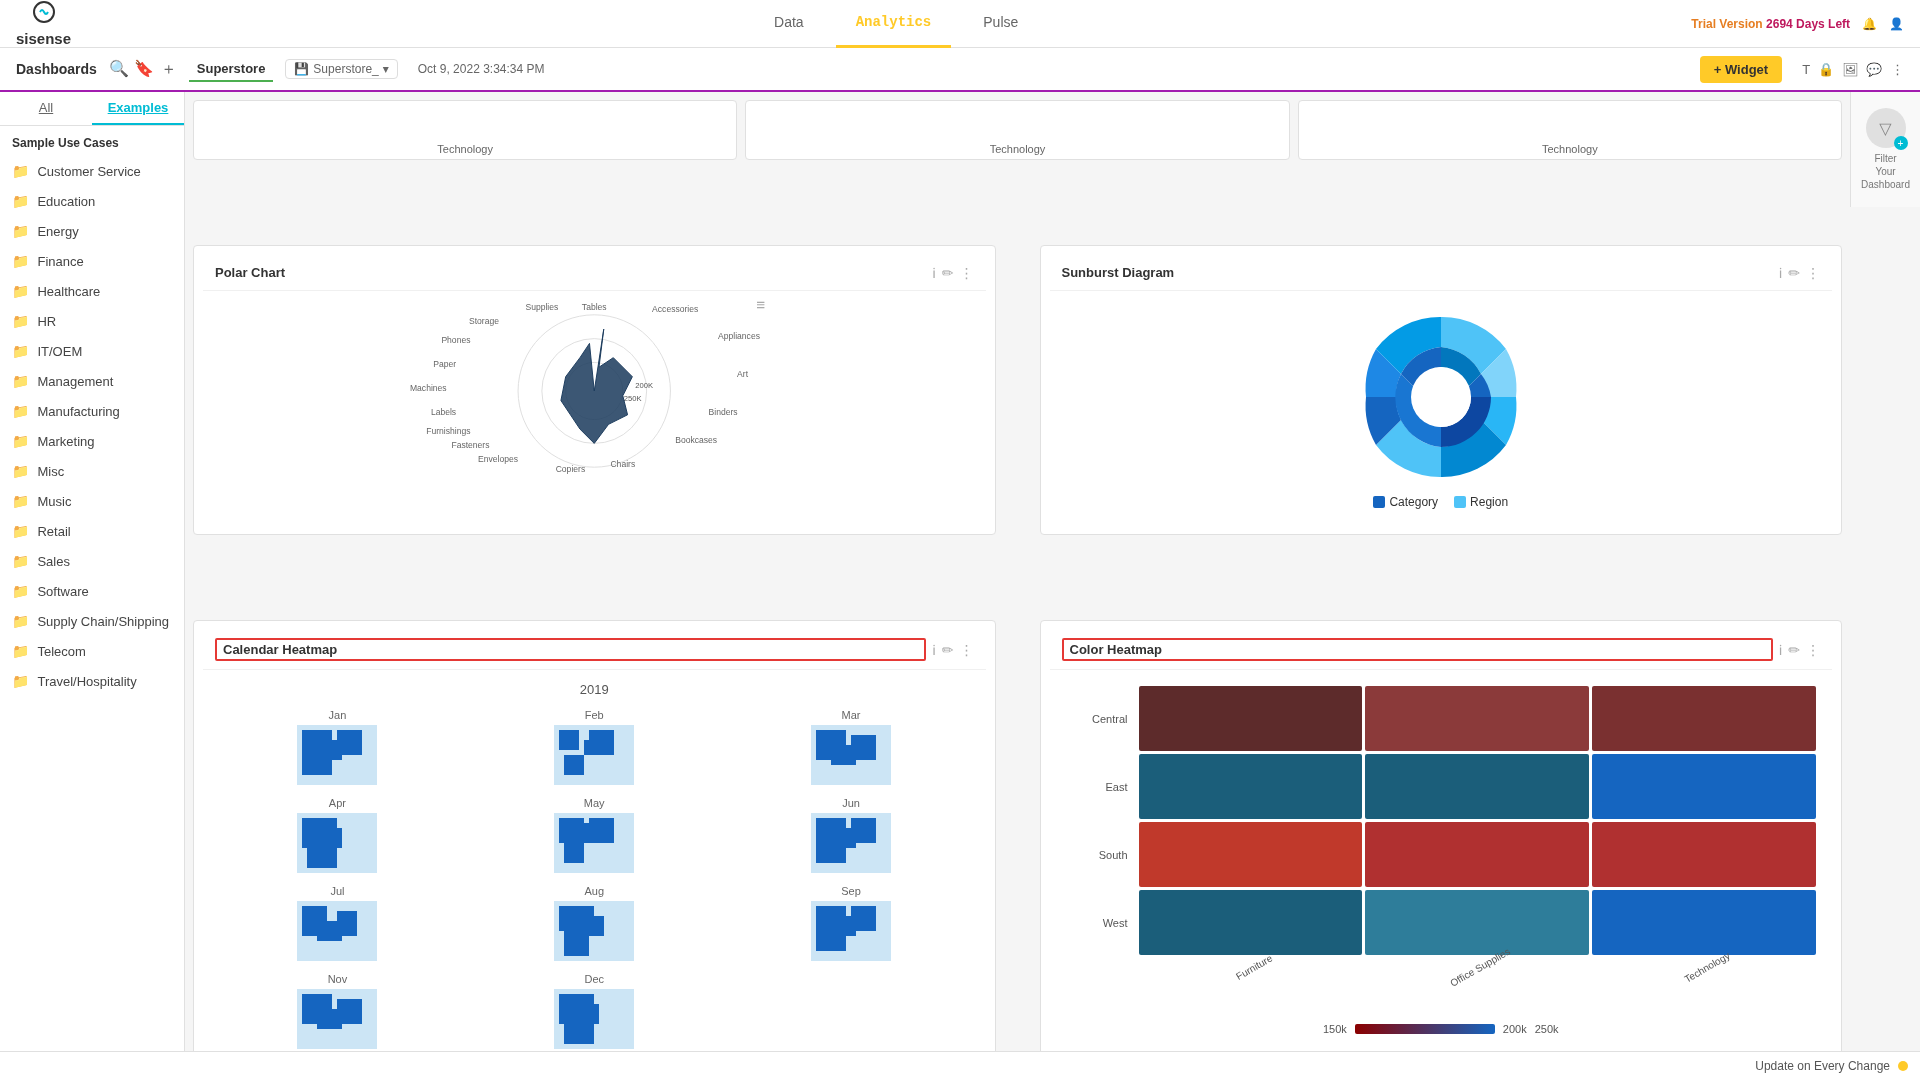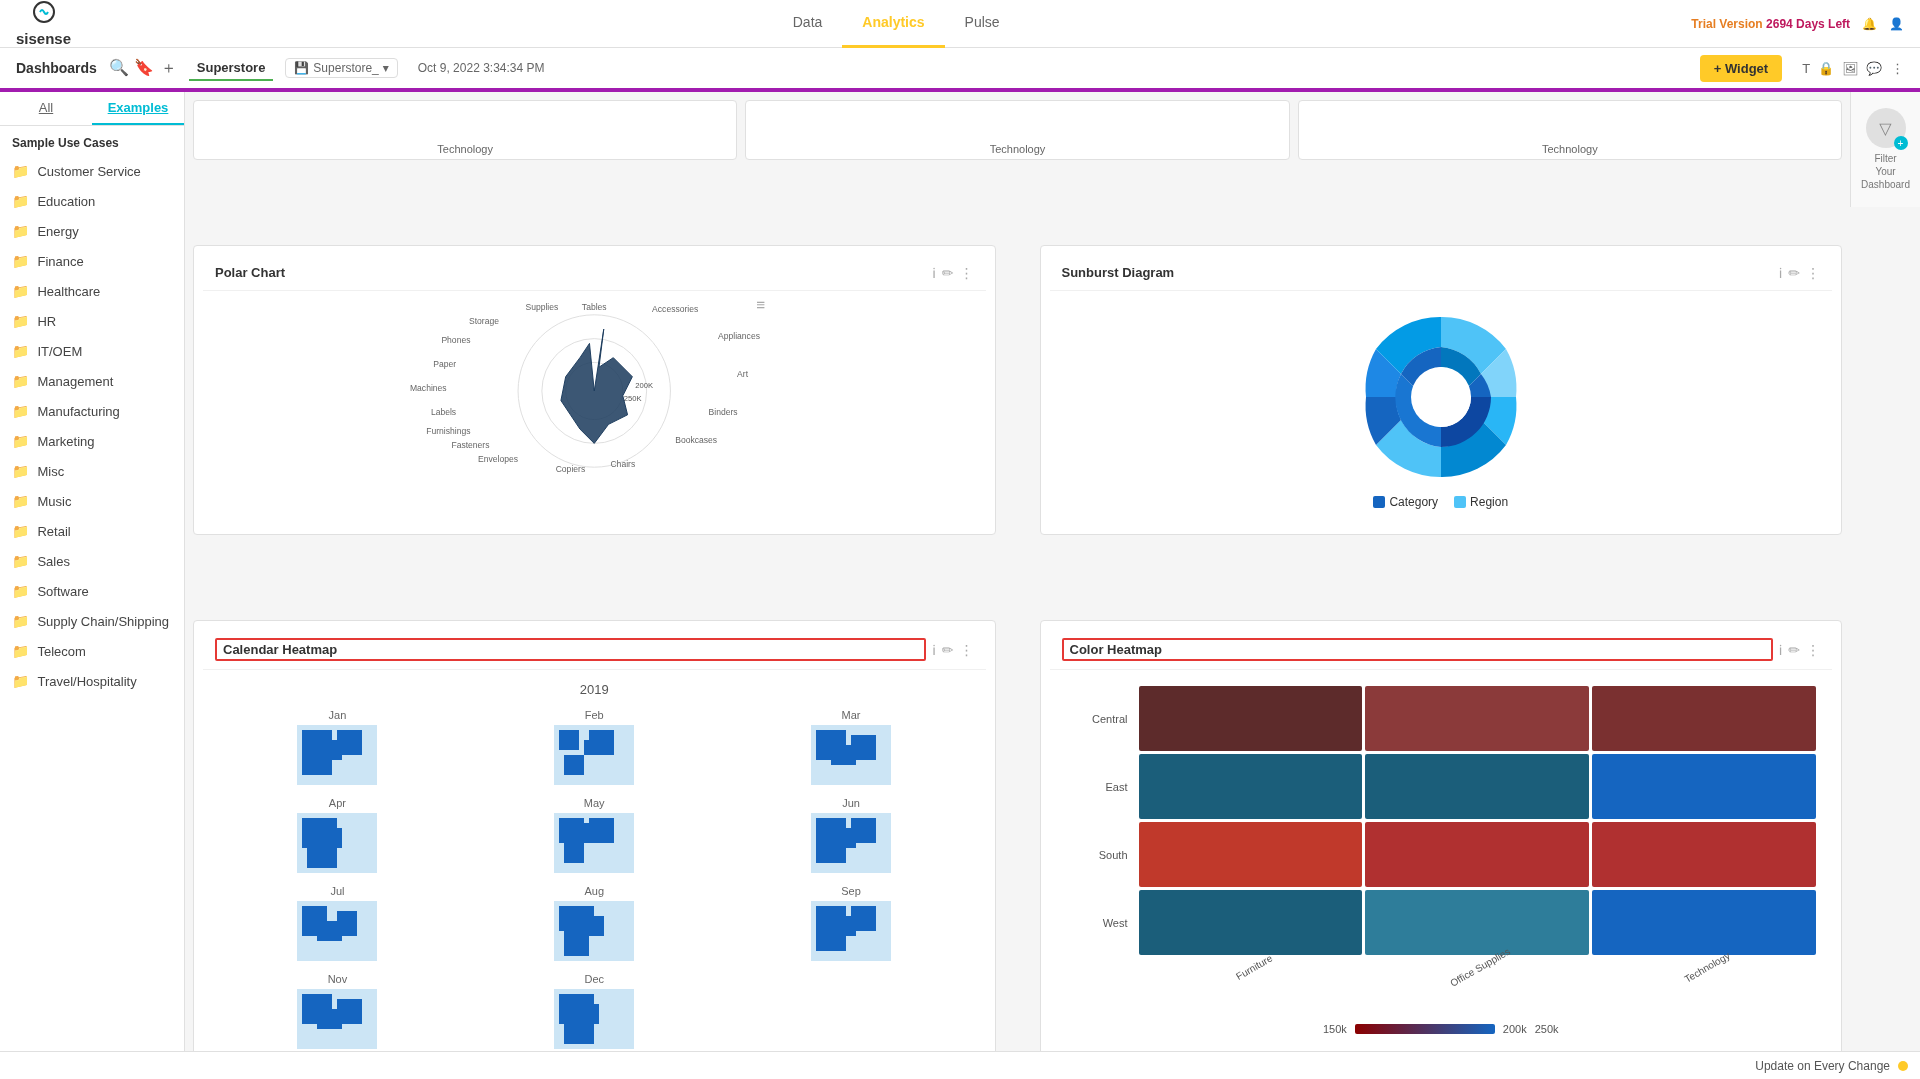--- a/index.html
+++ b/index.html
@@ -12,32 +12,32 @@
       border-bottom: 1px solid #e0e0e0;
       display: flex;
       align-items: center;
       padding: 0 16px;
       position: fixed;
       top: 0; left: 0; right: 0;
       z-index: 100;
     }
     .logo { display: flex; align-items: center; gap: 6px; font-weight: 700; font-size: 15px; color: #333; margin-right: 30px; flex-direction: column; }
     .logo-icon { width: 24px; height: 24px; }
-    .nav-links { display: flex; gap: 0; flex: 1; justify-content: center; }
+    .nav-links { display: flex; gap: 12px; flex: 1; justify-content: center; }
     .nav-link { padding: 0 20px; height: 48px; display: flex; align-items: center; font-size: 14px; color: #666; cursor: pointer; border-bottom: 3px solid transparent; }
-    .nav-link.active { color: #FFCA28; border-bottom-color: #FFCA28; font-weight: 600; }
+    .nav-link.active { color: #FFCA28; border-bottom-color: #FFCA28; font-weight: 600; font-family: Liberation Mono, monospace; }
     .nav-right { display: flex; align-items: center; gap: 12px; font-size: 12px; color: #666; }
     .trial-badge { font-size: 12px; }
     .trial-badge span { color: #e67e22; font-weight: 600; }
 
     
     .second-bar {
       height: 44px;
       background: #fff;
-      border-bottom: 4px solid #a21caf;
+      border-bottom: 2px solid #a21caf;
       display: flex;
       align-items: center;
       padding: 0 16px;
       position: fixed;
       top: 48px; left: 0; right: 0;
       z-index: 99;
       gap: 12px;
     }
     .dashboards-label { font-size: 14px; font-weight: 600; color: #333; }
     .second-bar-icons { display: flex; gap: 6px; color: #666; }

